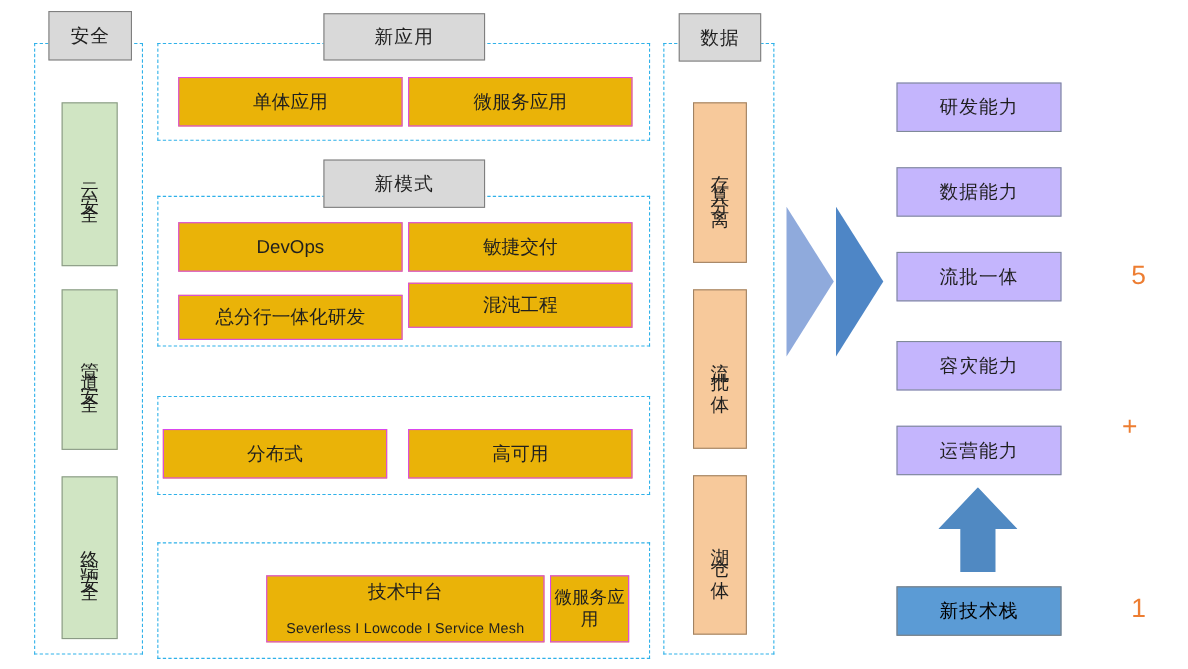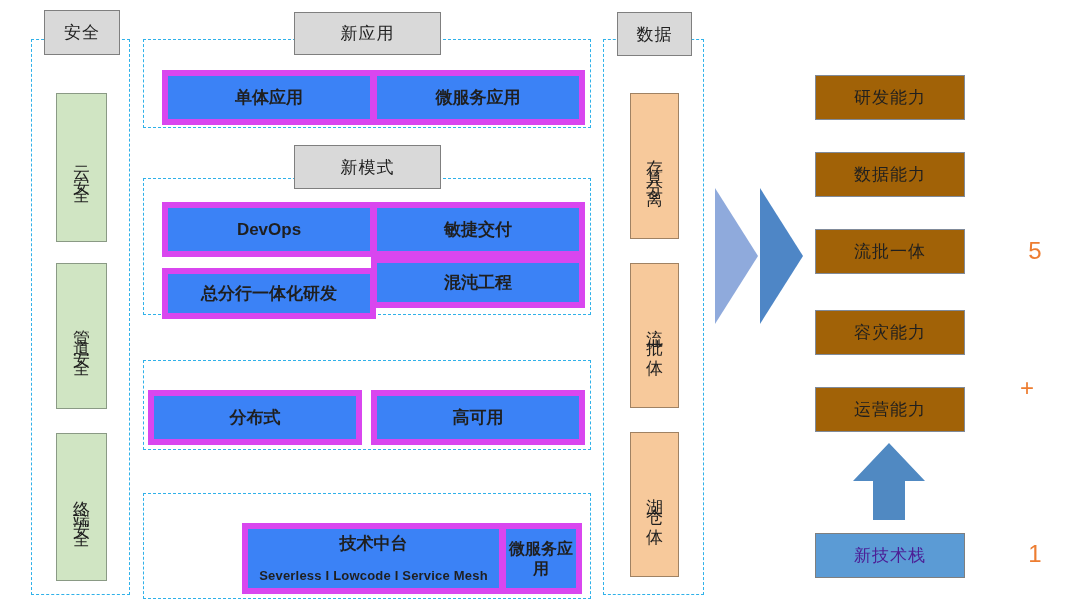--- a/index.html
+++ b/index.html
@@ -7,39 +7,39 @@
     position:relative;width:1080px;height:608px;background:#ffffff;overflow:hidden;
     font-family:"Liberation Sans","DejaVu Sans",sans-serif;color:#1f1f1f;
   }
   .dashed{position:absolute;border:1.5px dashed #2fb1e9;background:transparent;}
   .hdr{
     position:absolute;background:#d9d9d9;border:1.5px solid #7f7f7f;
     display:flex;align-items:center;justify-content:center;
     font-size:17px;letter-spacing:1px;z-index:3;
   }
   .item{
-    position:absolute;background:#3b82f6;border:6px solid #d946ef;
+    position:absolute;background:#eab308;border:1px solid #d946ef;
     display:flex;flex-direction:column;align-items:center;justify-content:center;
-    font-size:17px;text-align:center;line-height:1.25;z-index:2;font-weight:bold;
+    font-size:17px;text-align:center;line-height:1.25;z-index:2;
   }
   .item .sub{font-size:13px;margin-top:13px;letter-spacing:0.2px;}
   .vbox{
     position:absolute;display:flex;align-items:center;justify-content:center;
     writing-mode:vertical-rl;text-orientation:upright;font-size:17px;
     letter-spacing:10px;z-index:2;
   }
   .green{background:#d0e5c3;border:1px solid #8a9a85;}
   .orange{background:#f7c99b;border:1px solid #a08263;}
   .cap{
-    position:absolute;left:815px;width:148px;height:43px;background:#a16207;border:1px solid #808a99;
+    position:absolute;left:815px;width:148px;height:43px;background:#c4b5fd;border:1px solid #808a99;
     display:flex;align-items:center;justify-content:center;font-size:17px;letter-spacing:1px;
   }
   .stack{
     position:absolute;left:815px;top:533px;width:148px;height:43px;background:#5b9bd5;border:1.5px solid #7f7f7f;
-    display:flex;align-items:center;justify-content:center;font-size:17px;color:#4c1d95;letter-spacing:1px;
+    display:flex;align-items:center;justify-content:center;font-size:17px;color:#000000;letter-spacing:1px;
   }
   .num{
     position:absolute;width:30px;text-align:center;color:#ed7d31;font-size:24px;line-height:1;
   }
   svg{position:absolute;display:block;}
 </style>
 </head>
 <body>
 
 <div class="canvas">

